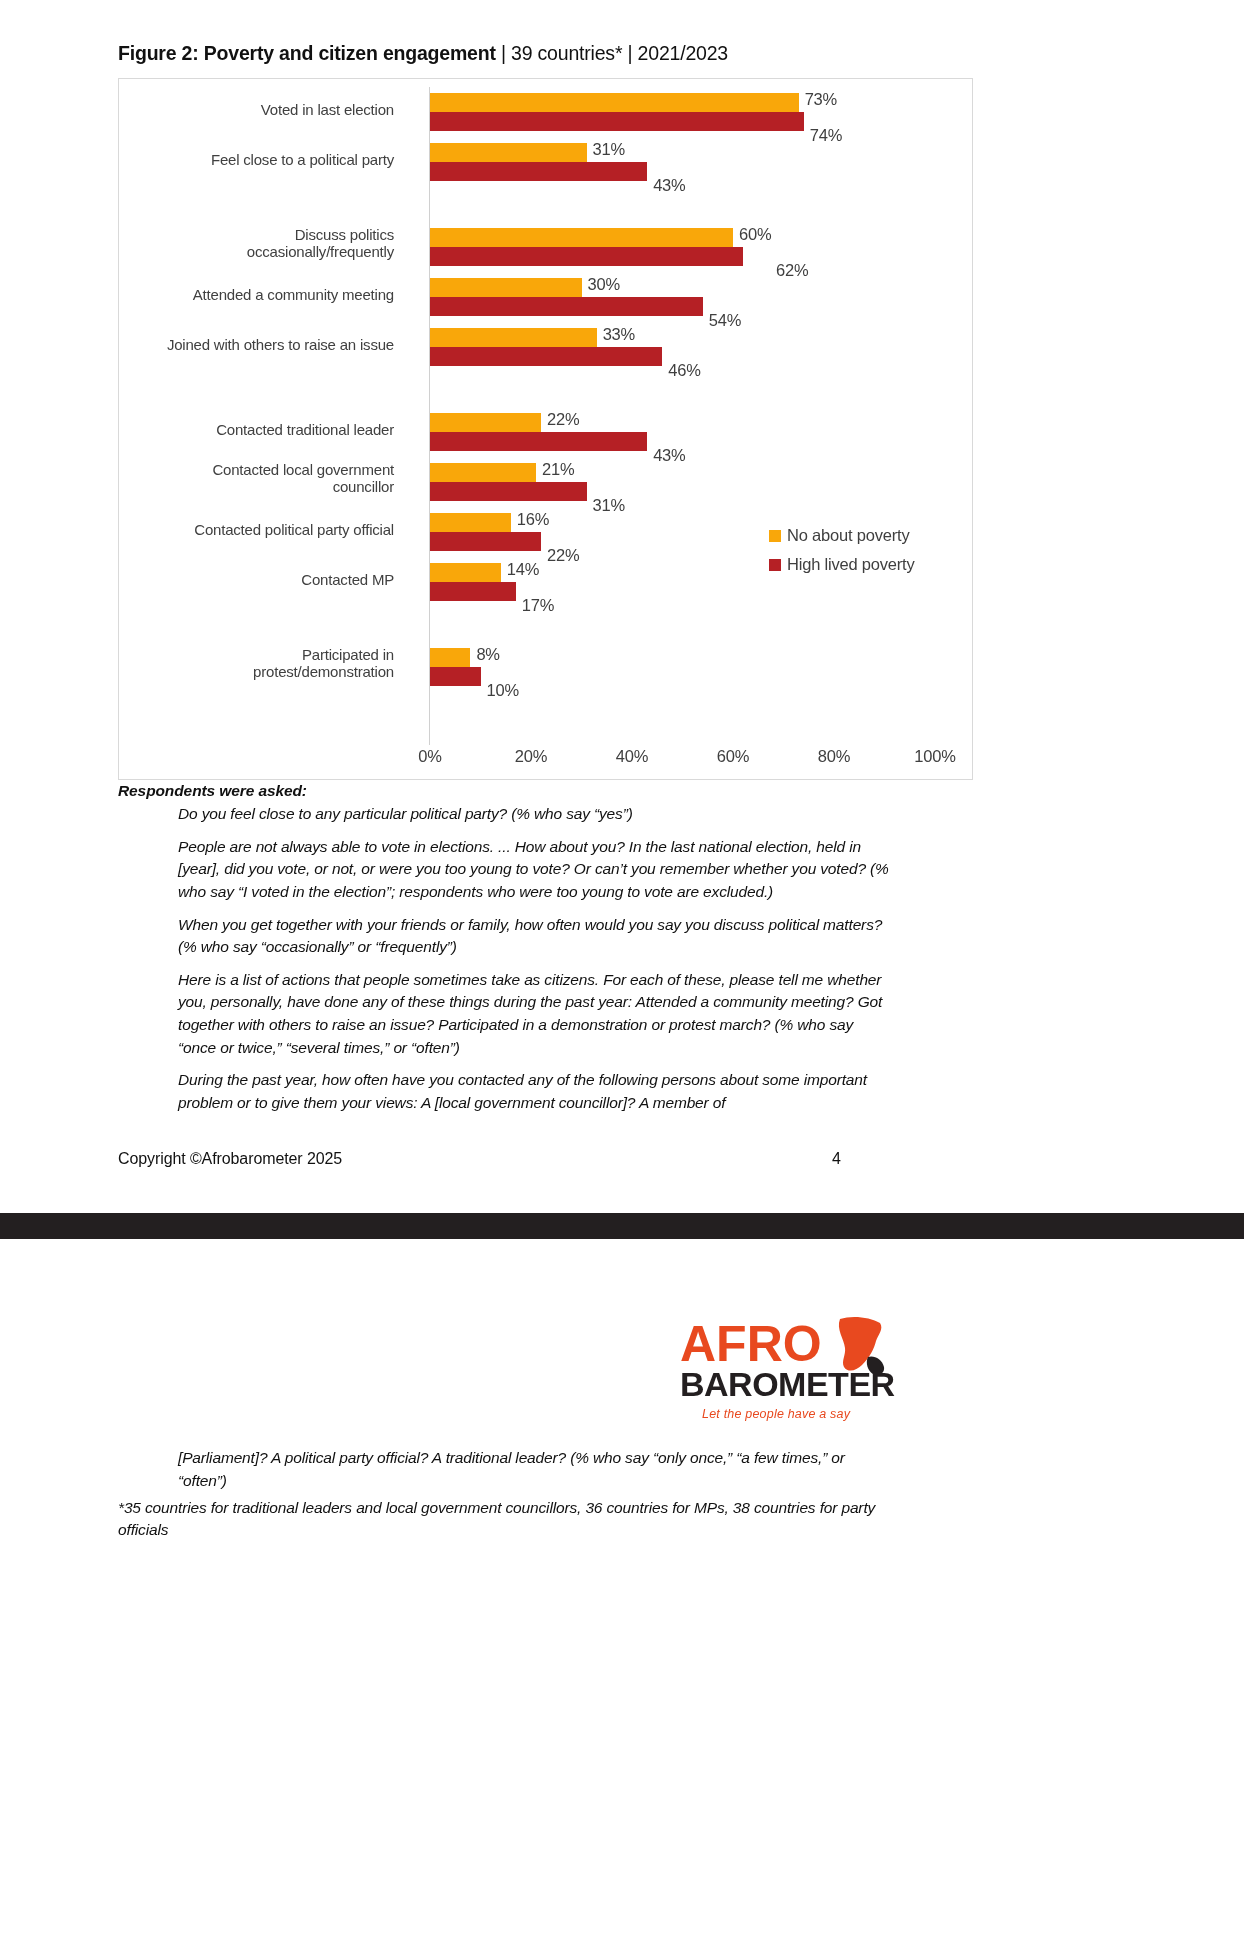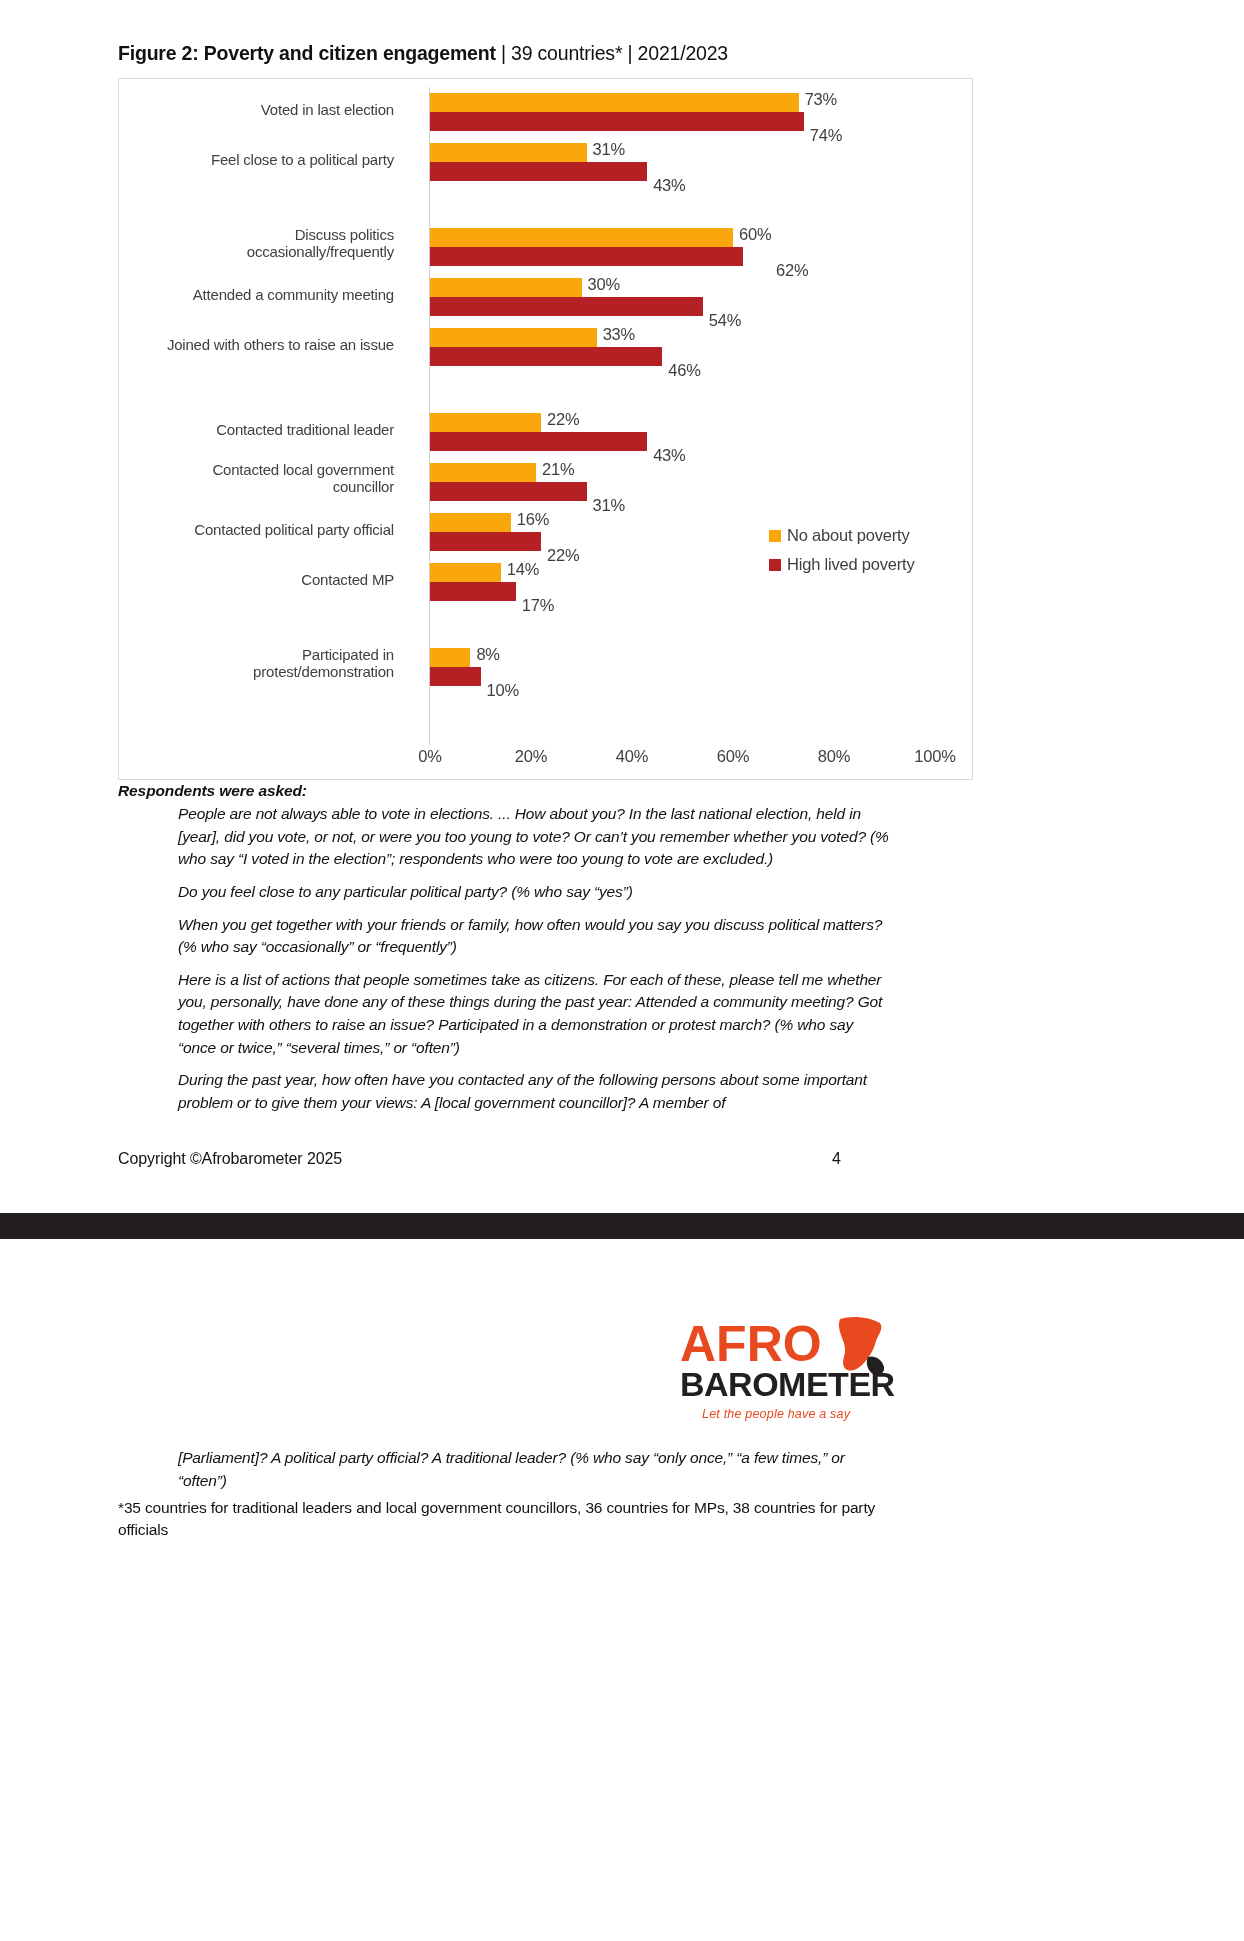--- a/index.html
+++ b/index.html
@@ -241,20 +241,21 @@
     color: #111;
     line-height: 1.46;
     letter-spacing: -0.15px;
   }
   .footnote {
     position: absolute;
     left: 118px;
     top: 258px;
     width: 775px;
     font-size: 15.5px;
+    font-style: italic;
     color: #111;
     line-height: 1.42;
     letter-spacing: -0.15px;
   }
 </style>
 </head>
 <body>
 
 <div class="page">
 
@@ -373,22 +374,22 @@
       </div>
       <div class="legend-item">
         <span class="legend-swatch hilp"></span>
         <span>High lived poverty</span>
       </div>
     </div>
   </div>
 
   <div class="resp-head">Respondents were asked:</div>
   <div class="resp-body" id="resp-body">
+      <p>Do you feel close to any particular political party? (% who say “yes”)</p>
       <p>People are not always able to vote in elections. ... How about you? In the last national election, held in [year], did you vote, or not, or were you too young to vote? Or can’t you remember whether you voted? (% who say “I voted in the election”; respondents who were too young to vote are excluded.)</p>
-      <p>Do you feel close to any particular political party? (% who say “yes”)</p>
       <p>When you get together with your friends or family, how often would you say you discuss political matters? (% who say “occasionally” or “frequently”)</p>
       <p>Here is a list of actions that people sometimes take as citizens. For each of these, please tell me whether you, personally, have done any of these things during the past year: Attended a community meeting? Got together with others to raise an issue? Participated in a demonstration or protest march?  (% who say “once or twice,” “several times,” or “often”)</p>
       <p>During the past year, how often have you contacted any of the following persons about some important problem or to give them your views: A [local government councillor]? A member of</p>
     </div>
 
   <div class="copyright">Copyright ©Afrobarometer 2025</div>
   <div class="pagenum">4</div>
 </div>
 
 <div class="band"></div>

